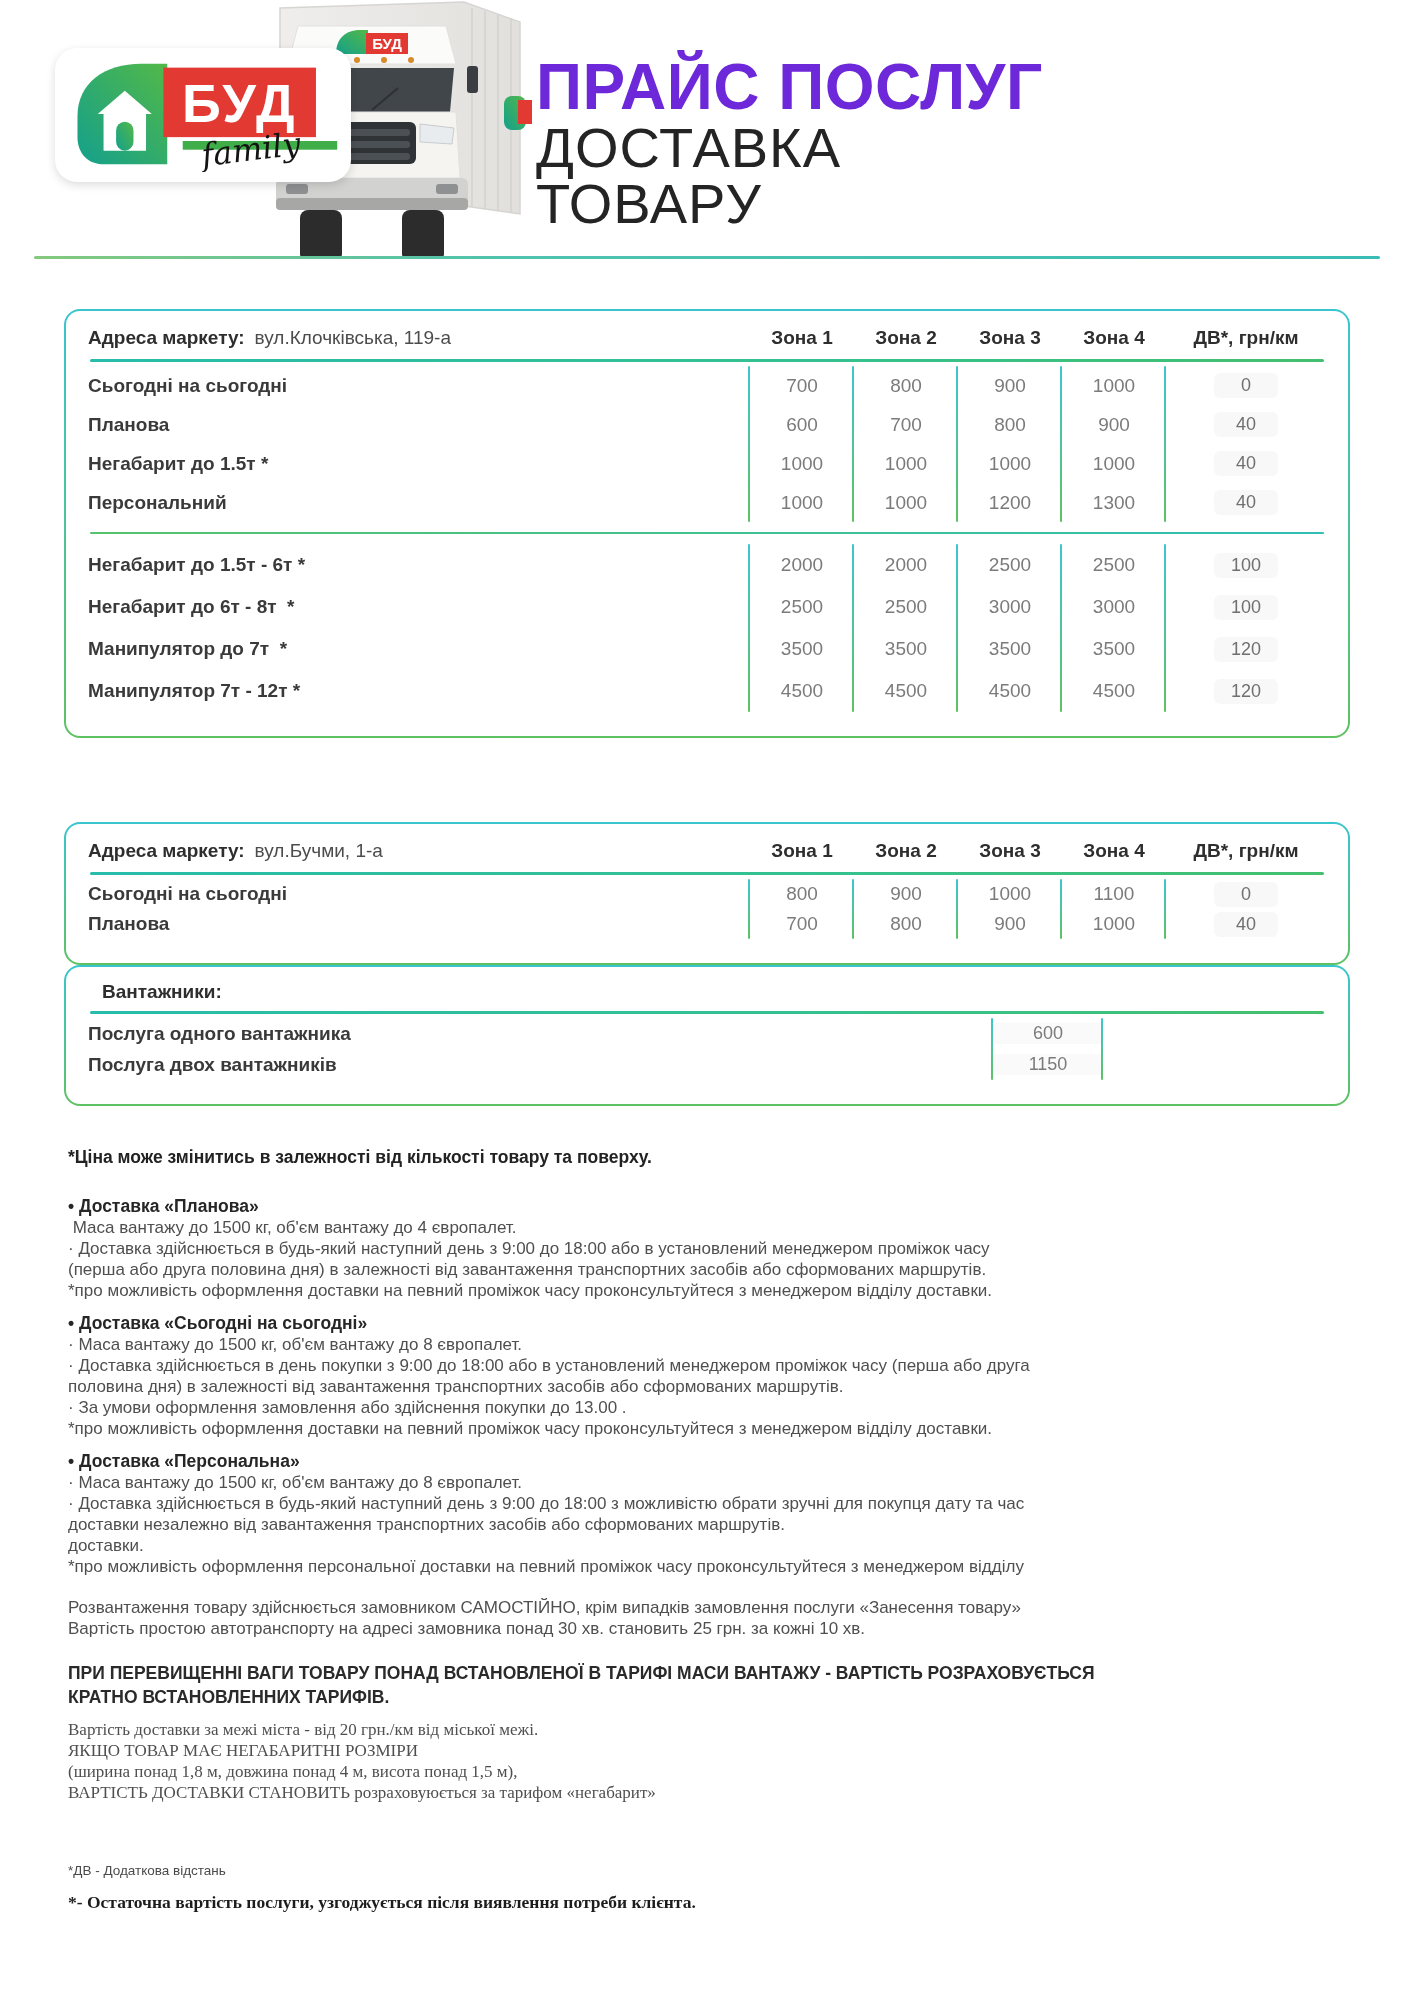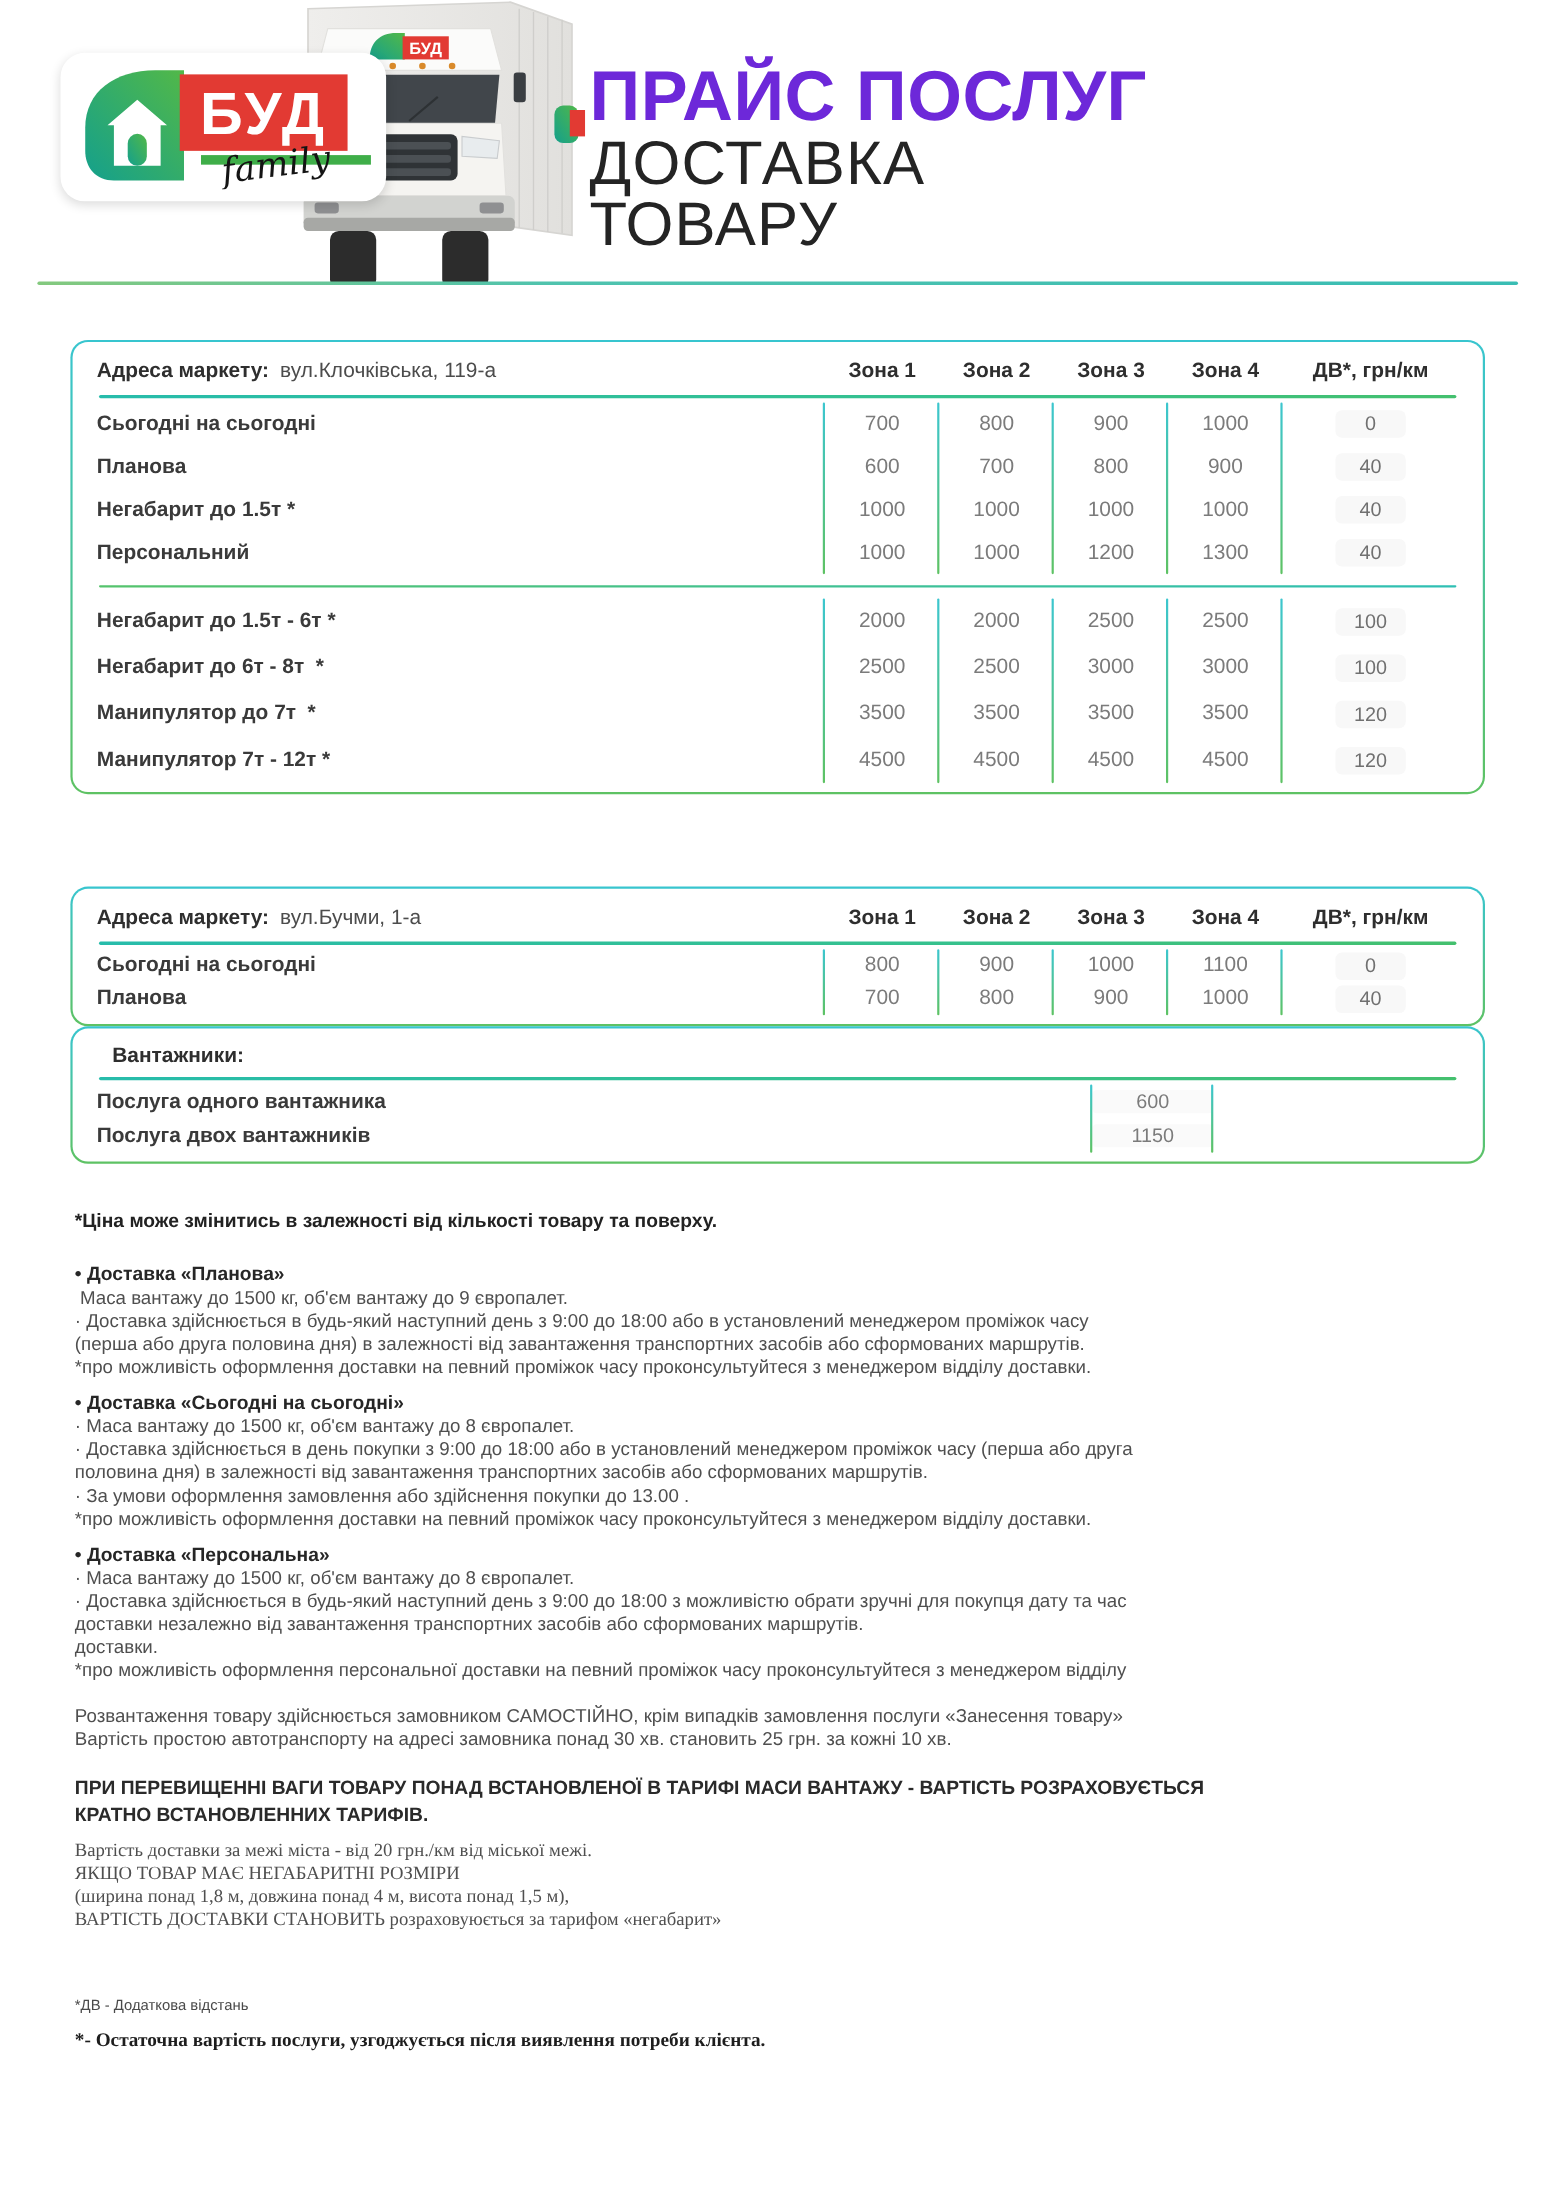--- a/index.html
+++ b/index.html
@@ -14,21 +14,21 @@
   .title-block { position:absolute; left:536px; top:56px; width:540px; }
   .title-1 { font-size:64px; font-weight:700; color:#6d28d9; line-height:62px; letter-spacing:0.5px; }
   .title-2 { font-size:56px; font-weight:400; color:#242424; line-height:56px; letter-spacing:1px; margin-top:2px; }
   .hero-rule { position:absolute; left:34px; right:34px; bottom:0; height:3px; border-radius:2px;
                background:linear-gradient(90deg,#84c97e 0%,#4fc3ae 35%,#39bdb4 100%); }
 
   
   .content { padding:0 64px; }
 
   .tbl-wrap { background:linear-gradient(180deg,#38c5cf 0%,#5ec263 100%); border-radius:16px; padding:2px; }
-  .tbl { background:#fff; border-radius:14px; padding:6px 22px 4px 22px; position:relative; }
+  .tbl { background:#fff; border-radius:14px; padding:6px 22px 20px 22px; position:relative; }
   .tbl-head { display:flex; align-items:center; height:42px; }
   .th-label { font-size:19px; font-weight:700; color:#2e2e2e; white-space:pre; }
   .th-address { font-size:19px; color:#4c4c4c; margin-left:10px; flex:1; white-space:pre; }
   .th-zone { width:104px; text-align:center; font-size:19px; font-weight:700; color:#2e2e2e; }
   .th-dv { width:160px; text-align:center; font-size:19px; font-weight:700; color:#2e2e2e; }
   .head-rule { height:3px; margin:0 2px; border-radius:2px;
                background:linear-gradient(90deg,#27bcab 0%,#35c18f 60%,#44c06e 100%); }
   .tgroup { position:relative; padding:4px 0; }
   .trow { display:flex; align-items:center; height:39px; }
   .g2 .trow { height:42px; }
@@ -330,21 +330,21 @@
         </div>
       </div>
     </div>
 
     <section class="notes">
 
       <p class="note-strong">*Ціна може змінитись в залежності від кількості товару та поверху.</p>
 
       <div class="note-block">
         <div class="nb-title">• Доставка «Планова»</div>
-        <div class="nb-line"> Маса вантажу до 1500 кг, об'єм вантажу до 9 європалет.</div>
+        <div class="nb-line"> Маса вантажу до 1500 кг, об'єм вантажу до 4 європалет.</div>
         <div class="nb-line">· Доставка здійснюється в будь-який наступний день з 9:00 до 18:00 або в установлений менеджером проміжок часу</div>
         <div class="nb-line">(перша або друга половина дня) в залежності від завантаження транспортних засобів або сформованих маршрутів.</div>
         <div class="nb-line">*про можливість оформлення доставки на певний проміжок часу проконсультуйтеся з менеджером відділу доставки.</div>
       </div>
 
       <div class="note-block tight">
         <div class="nb-title">• Доставка «Сьогодні на сьогодні»</div>
         <div class="nb-line">· Маса вантажу до 1500 кг, об'єм вантажу до 8 європалет.</div>
         <div class="nb-line">· Доставка здійснюється в день покупки з 9:00 до 18:00 або в установлений менеджером проміжок часу (перша або друга</div>
         <div class="nb-line">половина дня) в залежності від завантаження транспортних засобів або сформованих маршрутів.</div>

